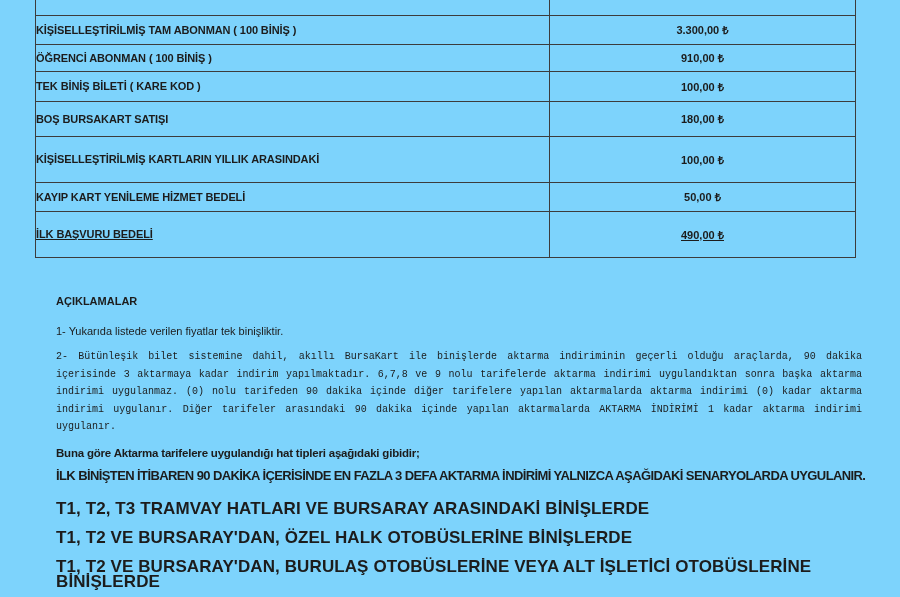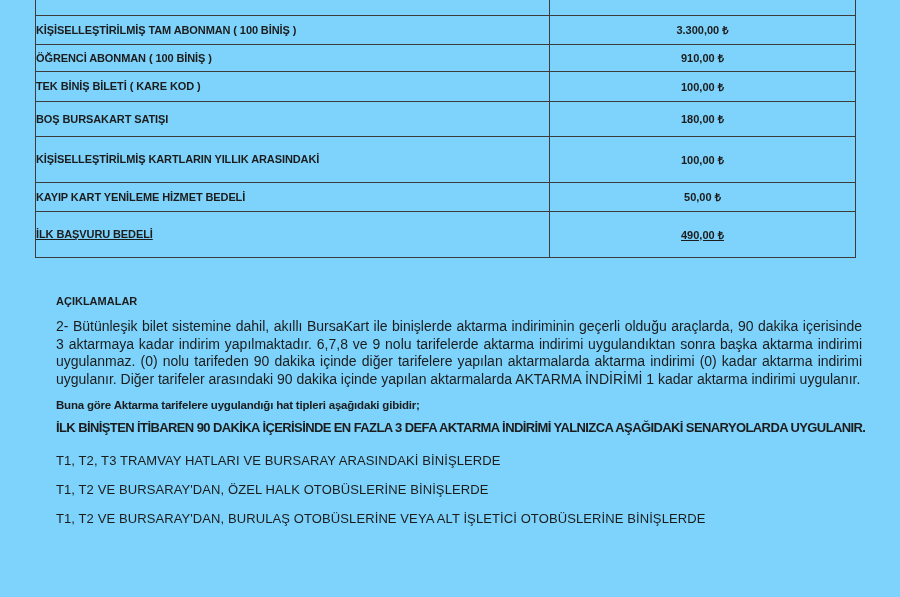--- a/index.html
+++ b/index.html
@@ -59,45 +59,47 @@
     font-weight: bold;
     line-height: 13px;
     margin: 0;
   }
   .note-line {
     font-size: 11px;
     line-height: 14px;
     margin: 16px 0 0 0;
   }
   .note-par {
-    font-size: 14px;
+    font-size: 10px;
     line-height: 17.5px;
     text-align: justify;
     margin: 10px 0 0 0;
+    font-family: Liberation Mono, monospace;
   }
   .transfer-intro {
     font-size: 11.5px;
     font-weight: bold;
     letter-spacing: -0.2px;
     line-height: 14px;
     margin: 10px 0 0 0;
   }
   .transfer-rule {
     font-size: 13px;
     font-weight: bold;
     letter-spacing: -0.6px;
     line-height: 16px;
     white-space: nowrap;
     margin: 8px 0 0 0;
   }
   .scenario {
-    font-size: 13px;
+    font-size: 17px;
     line-height: 15px;
     letter-spacing: 0.1px;
     margin: 14px 0 0 0;
+    font-weight: bold;
   }
   .scenario.first { margin-top: 17px; }
 </style>
 </head>
 <body>
 
 <div class="page">
 
   <table class="fare-table">
     <tbody>
@@ -131,20 +133,21 @@
       </tr>
       <tr class="row-h-7">
         <td class="cell-label">İLK BAŞVURU BEDELİ</td>
         <td class="cell-price">490,00 ₺</td>
       </tr>
     </tbody>
   </table>
 
   <div class="notes">
     <div class="notes-heading">AÇIKLAMALAR</div>
+    <div class="note-line">1- Yukarıda listede verilen fiyatlar tek binişliktir.</div>
     <div class="note-par">2-  Bütünleşik bilet sistemine dahil, akıllı BursaKart ile binişlerde aktarma indiriminin geçerli olduğu araçlarda, 90 dakika içerisinde 3 aktarmaya kadar indirim yapılmaktadır. 6,7,8 ve 9 nolu tarifelerde aktarma indirimi uygulandıktan sonra başka aktarma indirimi uygulanmaz. (0) nolu tarifeden 90 dakika içinde diğer tarifelere yapılan aktarmalarda aktarma indirimi (0) kadar aktarma indirimi uygulanır. Diğer tarifeler arasındaki 90 dakika içinde yapılan aktarmalarda AKTARMA İNDİRİMİ 1 kadar aktarma indirimi uygulanır.</div>
     <div class="transfer-intro">Buna göre Aktarma tarifelere uygulandığı hat tipleri aşağıdaki gibidir;</div>
     <div class="transfer-rule">İLK BİNİŞTEN İTİBAREN 90 DAKİKA İÇERİSİNDE EN FAZLA 3 DEFA AKTARMA İNDİRİMİ YALNIZCA AŞAĞIDAKİ SENARYOLARDA UYGULANIR.</div>
     <div class="scenario first">T1, T2, T3 TRAMVAY HATLARI VE BURSARAY ARASINDAKİ BİNİŞLERDE</div>
     <div class="scenario">T1, T2 VE BURSARAY'DAN, ÖZEL HALK OTOBÜSLERİNE BİNİŞLERDE</div>
     <div class="scenario">T1, T2 VE BURSARAY'DAN, BURULAŞ OTOBÜSLERİNE VEYA ALT İŞLETİCİ OTOBÜSLERİNE BİNİŞLERDE</div>
 
   </div>
 
 </div>

